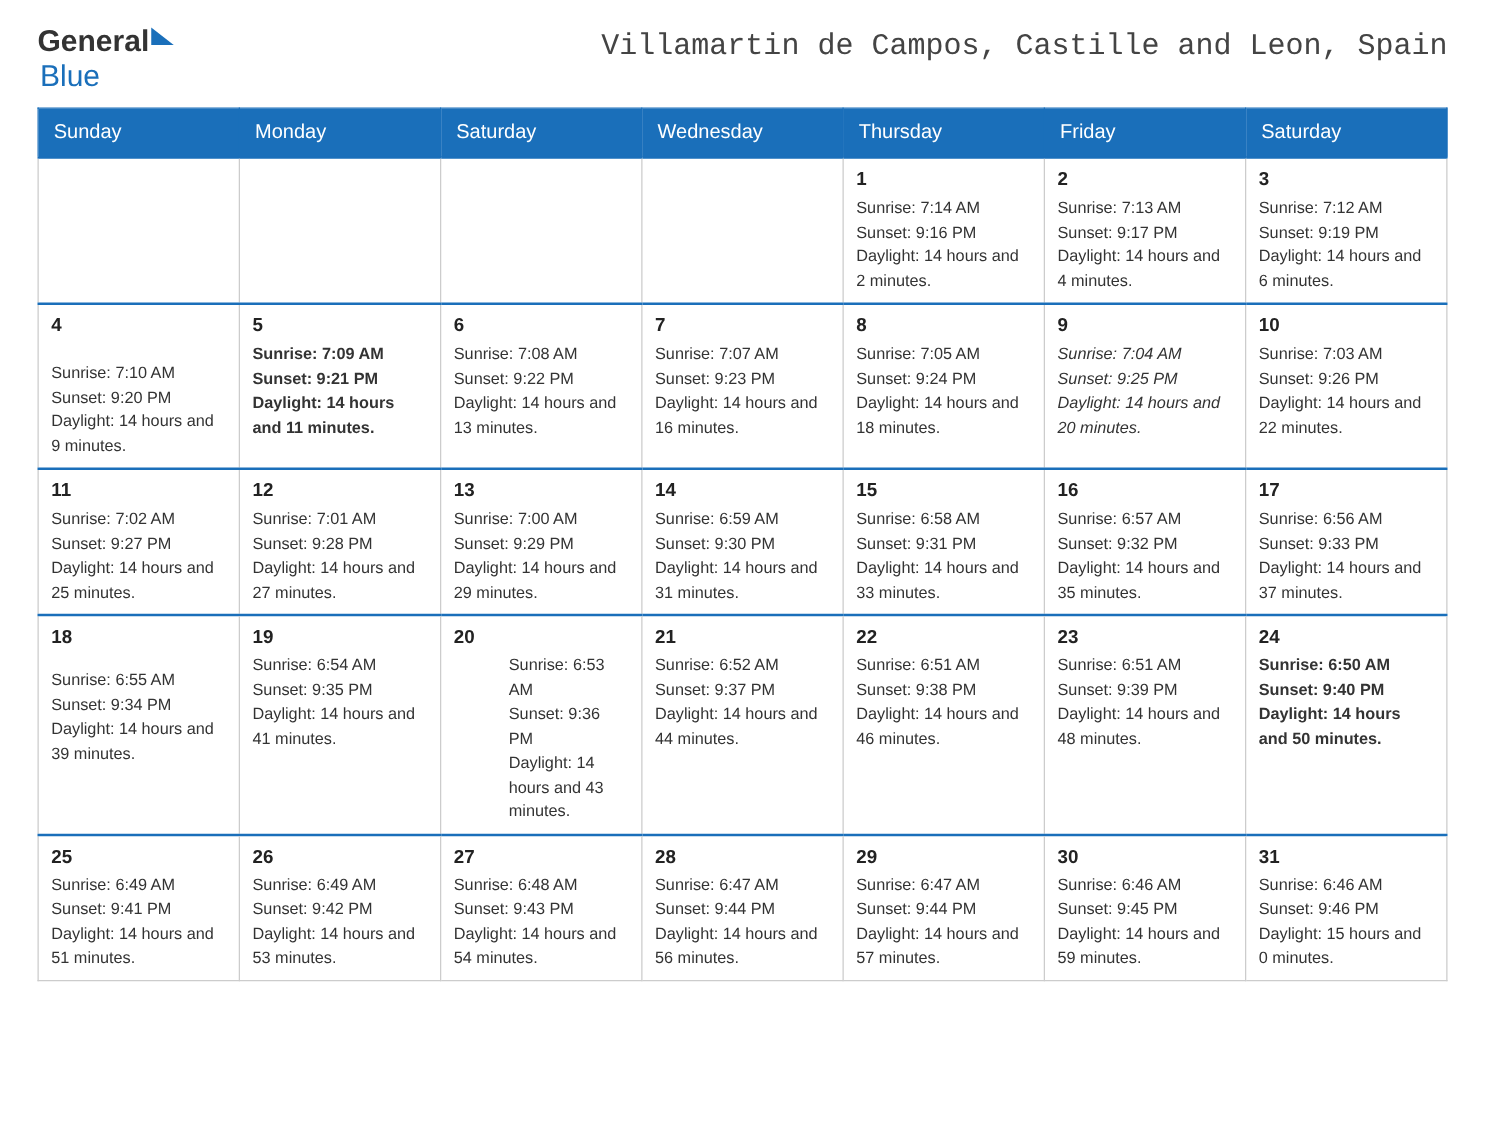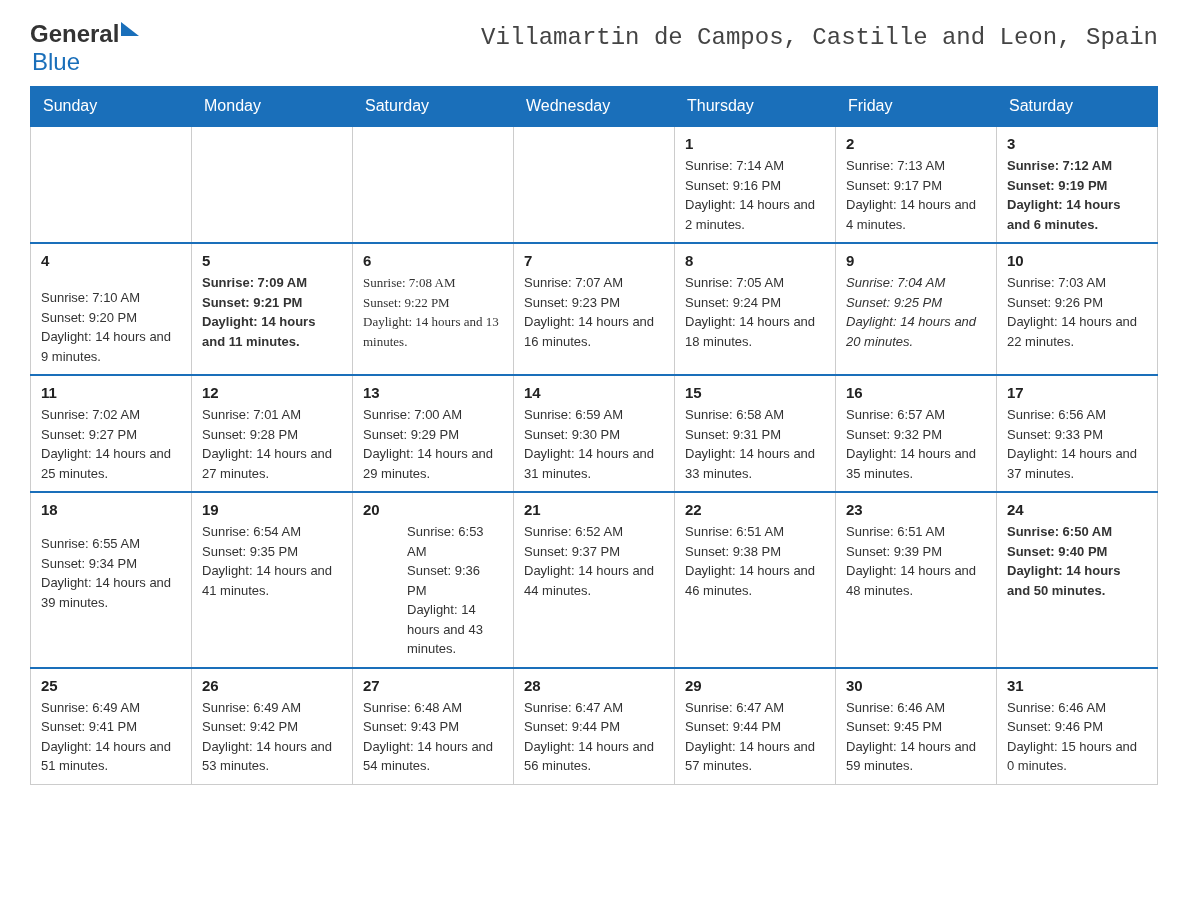--- a/index.html
+++ b/index.html
@@ -144,41 +144,41 @@
 Daylight: 14 hours and 2 minutes.</div>
         </td>
         <td>
           <span class="day-number">2</span>
           <div class="day-info" style="white-space: pre-line;">Sunrise: 7:13 AM
 Sunset: 9:17 PM
 Daylight: 14 hours and 4 minutes.</div>
         </td>
         <td>
           <span class="day-number">3</span>
-          <div class="day-info" style="white-space: pre-line; font-weight: bold;">Sunrise: 7:12 AM
+          <div class="day-info" style="white-space: pre-line;">Sunrise: 7:12 AM
 Sunset: 9:19 PM
 Daylight: 14 hours and 6 minutes.</div>
         </td>
       </tr>
       <tr>
         <td>
           <span class="day-number">4</span>
           <div class="day-info" style="white-space: pre-line; margin-top: 19px;">Sunrise: 7:10 AM
 Sunset: 9:20 PM
 Daylight: 14 hours and 9 minutes.</div>
         </td>
         <td>
           <span class="day-number">5</span>
           <div class="day-info" style="white-space: pre-line; font-weight: bold;">Sunrise: 7:09 AM
 Sunset: 9:21 PM
 Daylight: 14 hours and 11 minutes.</div>
         </td>
         <td>
           <span class="day-number">6</span>
-          <div class="day-info" style="white-space: pre-line; font-family: Liberation Serif, serif;">Sunrise: 7:08 AM
+          <div class="day-info" style="white-space: pre-line;">Sunrise: 7:08 AM
 Sunset: 9:22 PM
 Daylight: 14 hours and 13 minutes.</div>
         </td>
         <td>
           <span class="day-number">7</span>
           <div class="day-info" style="white-space: pre-line;">Sunrise: 7:07 AM
 Sunset: 9:23 PM
 Daylight: 14 hours and 16 minutes.</div>
         </td>
         <td>

